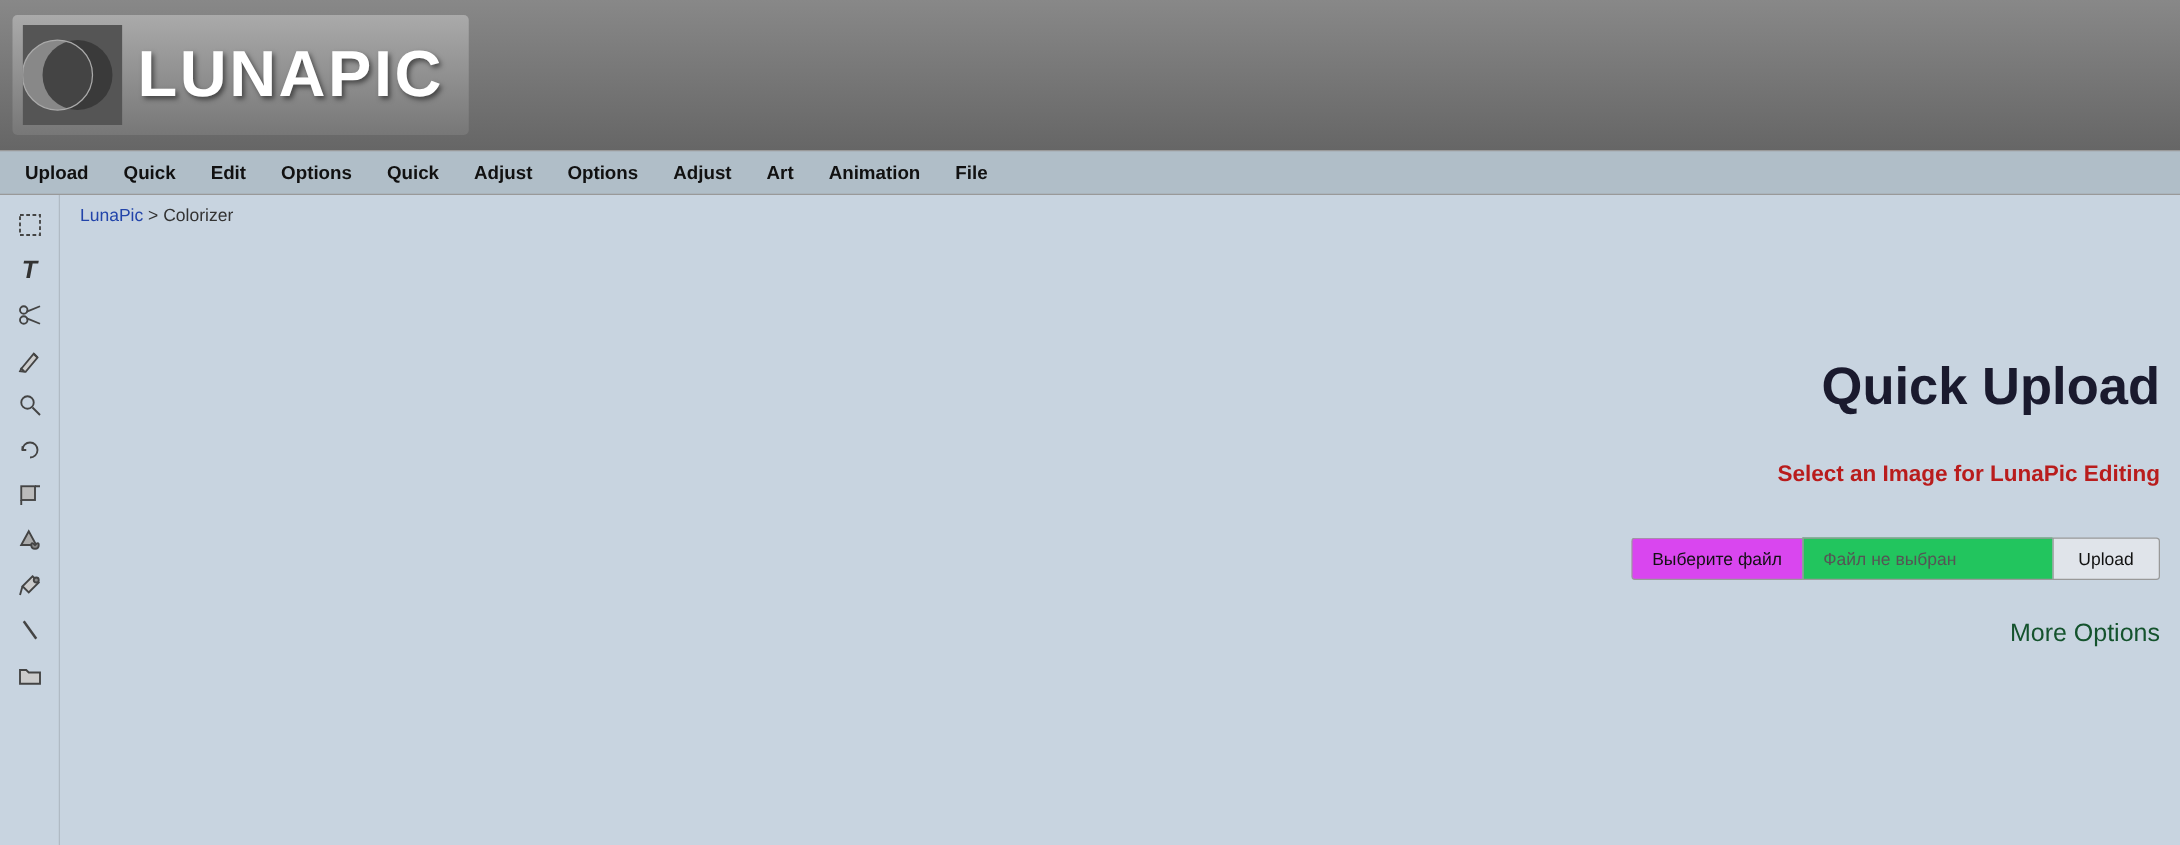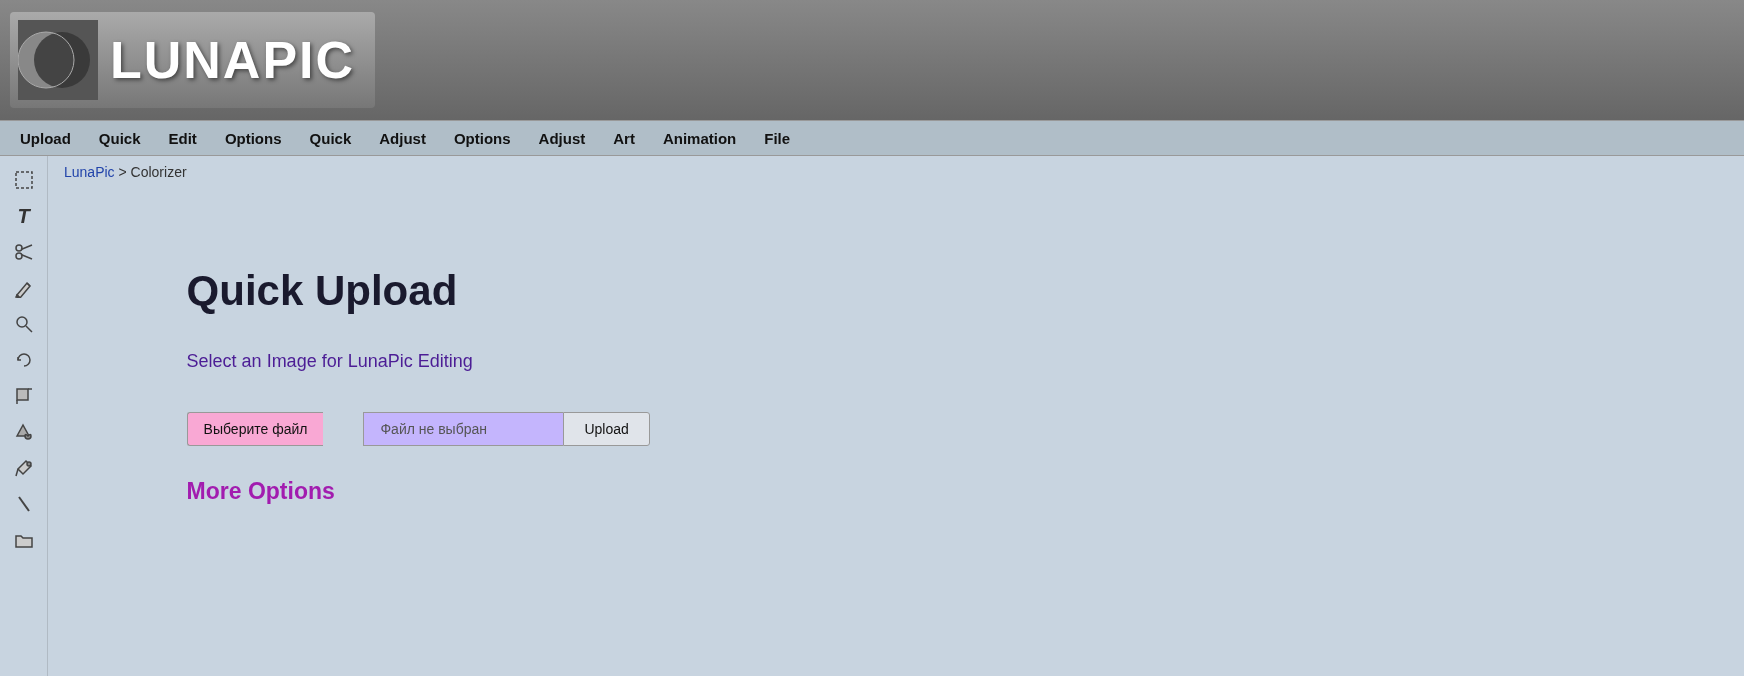--- a/index.html
+++ b/index.html
@@ -84,94 +84,95 @@
       cursor: pointer;
       border-radius: 3px;
       color: #333;
       font-size: 18px;
     }
 
     
     #content {
       flex: 1;
       display: flex;
+      flex-direction: column;
       padding: 8px 16px;
     }
 
     
     #breadcrumb {
       font-size: 14px;
       margin-bottom: 16px;
       color: #333;
     }
     #breadcrumb a {
       color: #2244aa;
       text-decoration: none;
     }
 
     
     #upload-panel {
       flex: 1;
       display: flex;
       flex-direction: column;
-      align-items: flex-start;
+      align-items: flex-end;
       justify-content: center;
       padding-bottom: 60px;
       gap: 12px;
     }
     #quick-upload-title {
       font-size: 42px;
       font-weight: bold;
       color: #1a1a2e;
       margin-bottom: 24px;
     }
     #upload-subtitle {
       font-size: 18px;
-      color: #4c1d95;
+      color: #b91c1c;
       margin-bottom: 28px;
+      font-weight: bold;
     }
     #file-upload-row {
       display: flex;
       align-items: center;
       gap: 0;
       margin-bottom: 20px;
     }
     #file-choose-btn {
       padding: 8px 16px;
-      background: #f9a8d4;
+      background: #d946ef;
       border: 1px solid #999;
       border-right: none;
       font-size: 14px;
       cursor: pointer;
       border-radius: 3px 0 0 3px;
       color: #111;
     }
     #file-name-display {
       padding: 8px 16px;
-      background: #c4b5fd;
+      background: #22c55e;
       border: 1px solid #999;
       border-right: none;
       font-size: 14px;
       color: #555;
       min-width: 200px;
-      margin-left: 40px;
     }
     #upload-btn {
       padding: 8px 20px;
       background: #e0e4ea;
       border: 1px solid #999;
       font-size: 14px;
       cursor: pointer;
       border-radius: 0 3px 3px 0;
       color: #111;
     }
     #more-options-link {
-      font-size: 23px;
-      font-weight: bold;
-      color: #a21caf;
+      font-size: 20px;
+      font-weight: normal;
+      color: #14532d;
       cursor: pointer;
       text-decoration: none;
     }
   </style>
 </head>
 <body>
 
 <div id="header">
   <div id="logo-container">
     <div id="logo-icon">

